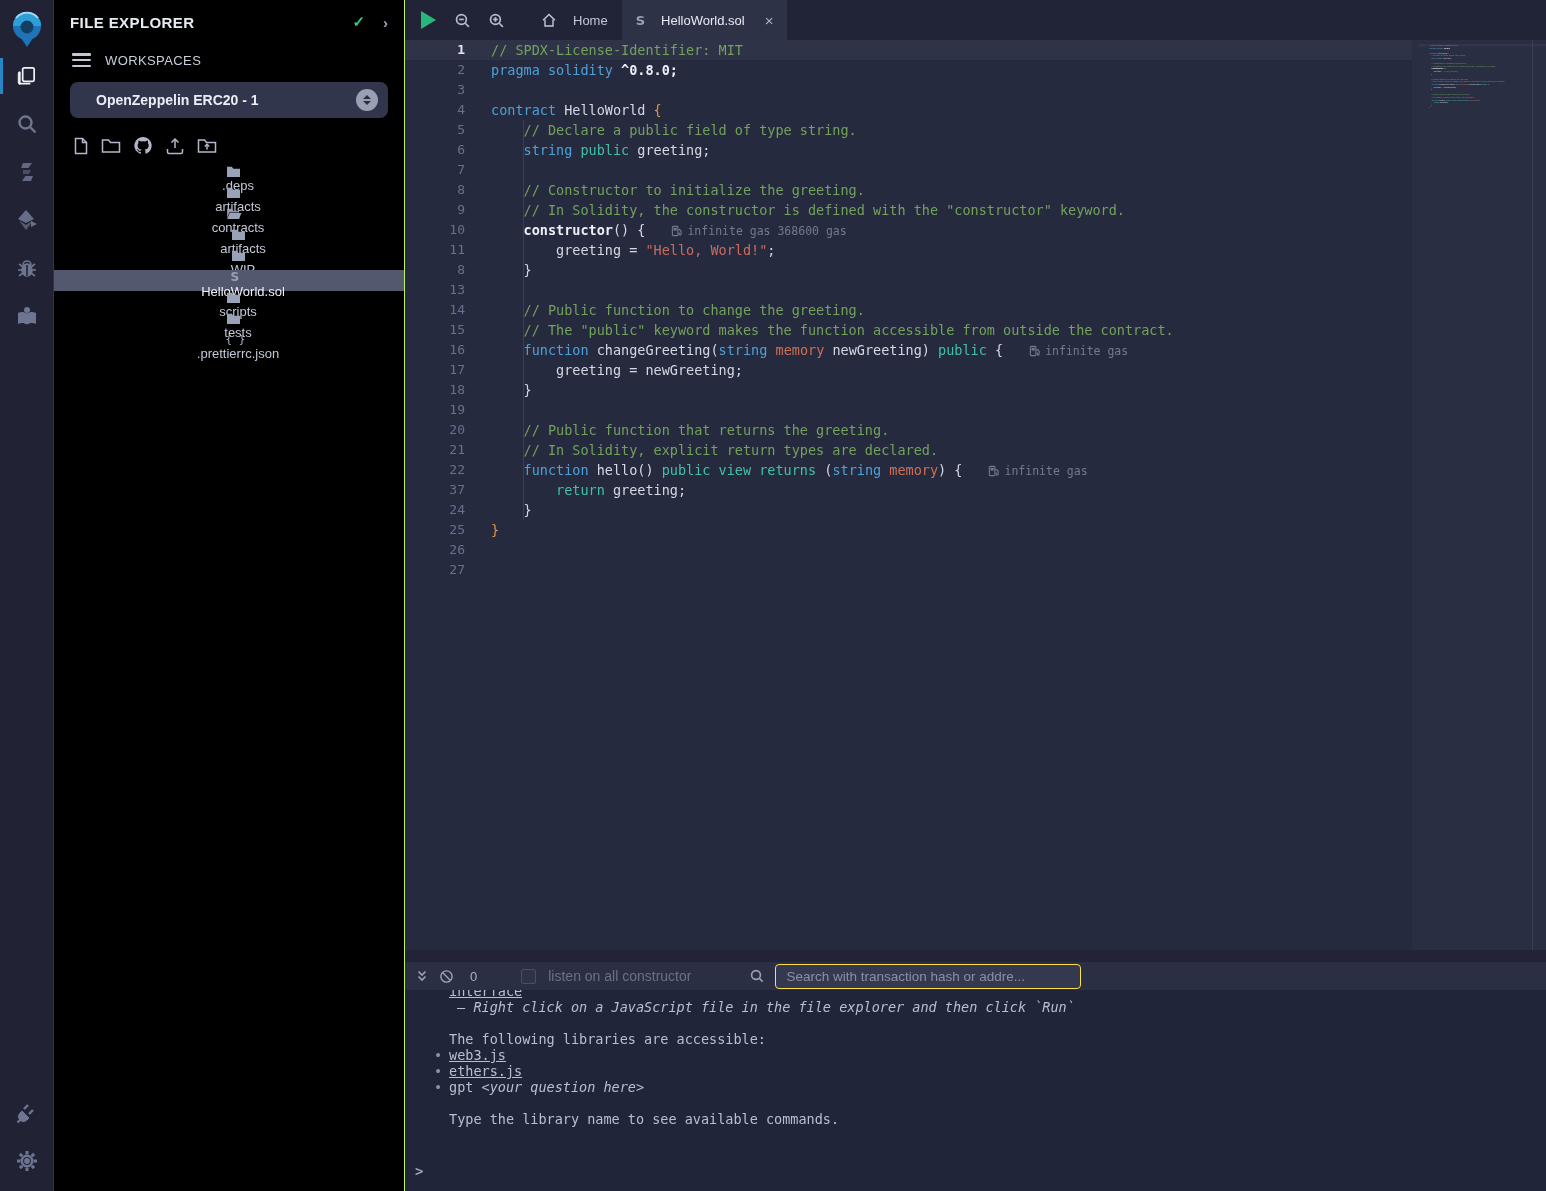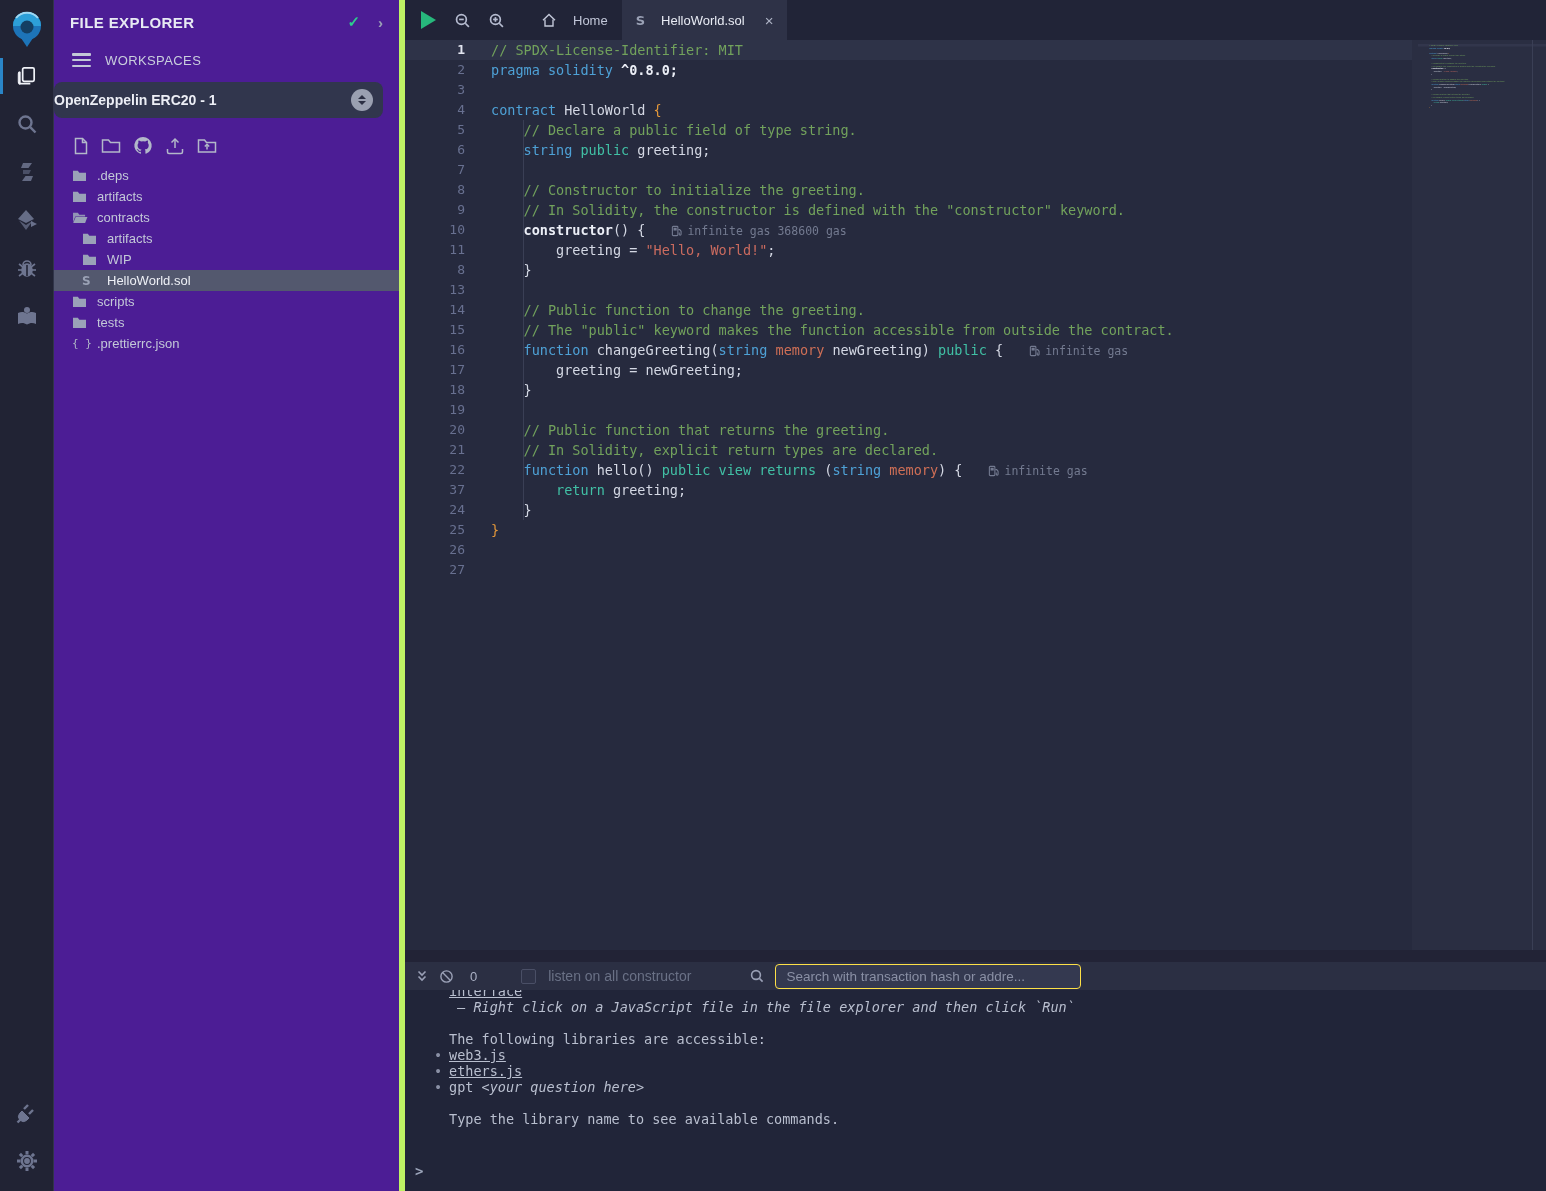--- a/index.html
+++ b/index.html
@@ -11,40 +11,40 @@
   #activity-bar { width:54px; background:#212334; border-right:1px solid #31354a;
     display:flex; flex-direction:column; align-items:center; position:relative; flex:none; }
   .ab-logo { margin-top:8px; width:40px; height:44px; }
   .ab-item { width:54px; height:48px; display:flex; align-items:center; justify-content:center;
     color:#6e7590; position:relative; cursor:pointer; }
   .ab-item.active { color:#f0f2f8; }
   .ab-item.active::before { content:""; position:absolute; left:0; top:6px; bottom:6px; width:3px; background:#2a85c7; }
   .ab-bottom { position:absolute; bottom:6px; left:0; width:54px; display:flex; flex-direction:column; align-items:center; }
 
   
-  #side-panel { width:351px; background:#4c1d95; flex:none; position:relative; border-right:6px solid #bef264; }
+  #side-panel { width:351px; background:#000000; flex:none; position:relative; border-right:1px solid #bef264; }
   .sp-header { height:44px; display:flex; align-items:center; padding:0 16px; }
   .sp-title { font-size:15px; font-weight:bold; color:#e7eaf3; letter-spacing:.4px; flex:1; }
   .sp-check { color:#2ecc8e; font-size:15px; font-weight:bold; margin-right:18px; }
   .sp-chevron { color:#9aa1b6; font-size:15px; font-weight:bold; }
   .ws-row { display:flex; align-items:center; padding:6px 16px 4px 18px; }
   .hamburger { width:19px; margin-right:14px; }
   .hamburger div { height:2.5px; background:#c3c8d8; margin:3.2px 0; border-radius:1px; }
   .ws-label { font-size:13px; color:#c9cedd; letter-spacing:.4px; }
-  .ws-select { margin:8px 16px 0 0; height:36px; background:#31364d; border-radius:8px;
-    display:flex; align-items:center; padding:0 10px 0 0; cursor:pointer; }
+  .ws-select { margin:8px 16px 0 16px; height:36px; background:#31364d; border-radius:8px;
+    display:flex; align-items:center; padding:0 10px 0 26px; cursor:pointer; }
   .ws-name { flex:1; font-size:14px; color:#eceef5; font-weight:bold; }
   .ws-circle { width:22px; height:22px; border-radius:50%; background:#9aa0b1; display:flex;
     flex-direction:column; align-items:center; justify-content:center; gap:2px; }
   .ws-circle .tri-up { width:0;height:0;border-left:4px solid transparent;border-right:4px solid transparent;border-bottom:4px solid #2b2f43; }
   .ws-circle .tri-dn { width:0;height:0;border-left:4px solid transparent;border-right:4px solid transparent;border-top:4px solid #2b2f43; }
   .sp-toolbar { display:flex; align-items:center; gap:12px; padding:18px 16px 8px 18px; color:#b4bac c; color:#b4baca; }
   .sp-toolbar .tb-icon { color:#b2b8c9; cursor:pointer; display:flex; }
   .tree { margin-top:2px; }
-  .tree-row { height:21px; display:flex; align-items:center; font-size:13px; color:#c3c8d8; cursor:pointer; padding-left:18px; position:relative; }
+  .tree-row { height:21px; display:flex; align-items:center; font-size:13px; color:#c3c8d8; cursor:pointer; padding-left:18px; position:relative;flex-direction:column; }
   .tree-row .t-icon { width:16px; margin-right:9px; display:flex; color:#9aa2b8; flex:none; }
   .tree-row.ind1 { padding-left:28px; }
   .tree-row.selected { background:#53586e; color:#eef0f6; }
   .tree-row.selected::after { content:""; position:absolute; right:4px; top:0; bottom:0; }
   .braces-glyph { font-family:"DejaVu Sans Mono", monospace; font-size:11px; color:#aeb4c6; }
 
   
   #main { flex:1; display:flex; flex-direction:column; min-width:0; }
   #tabbar { height:40px; background:#212437; display:flex; align-items:center; flex:none; }
   .tb-btn { width:34px; height:40px; display:flex; align-items:center; justify-content:center; cursor:pointer; color:#b6bcd0; }

